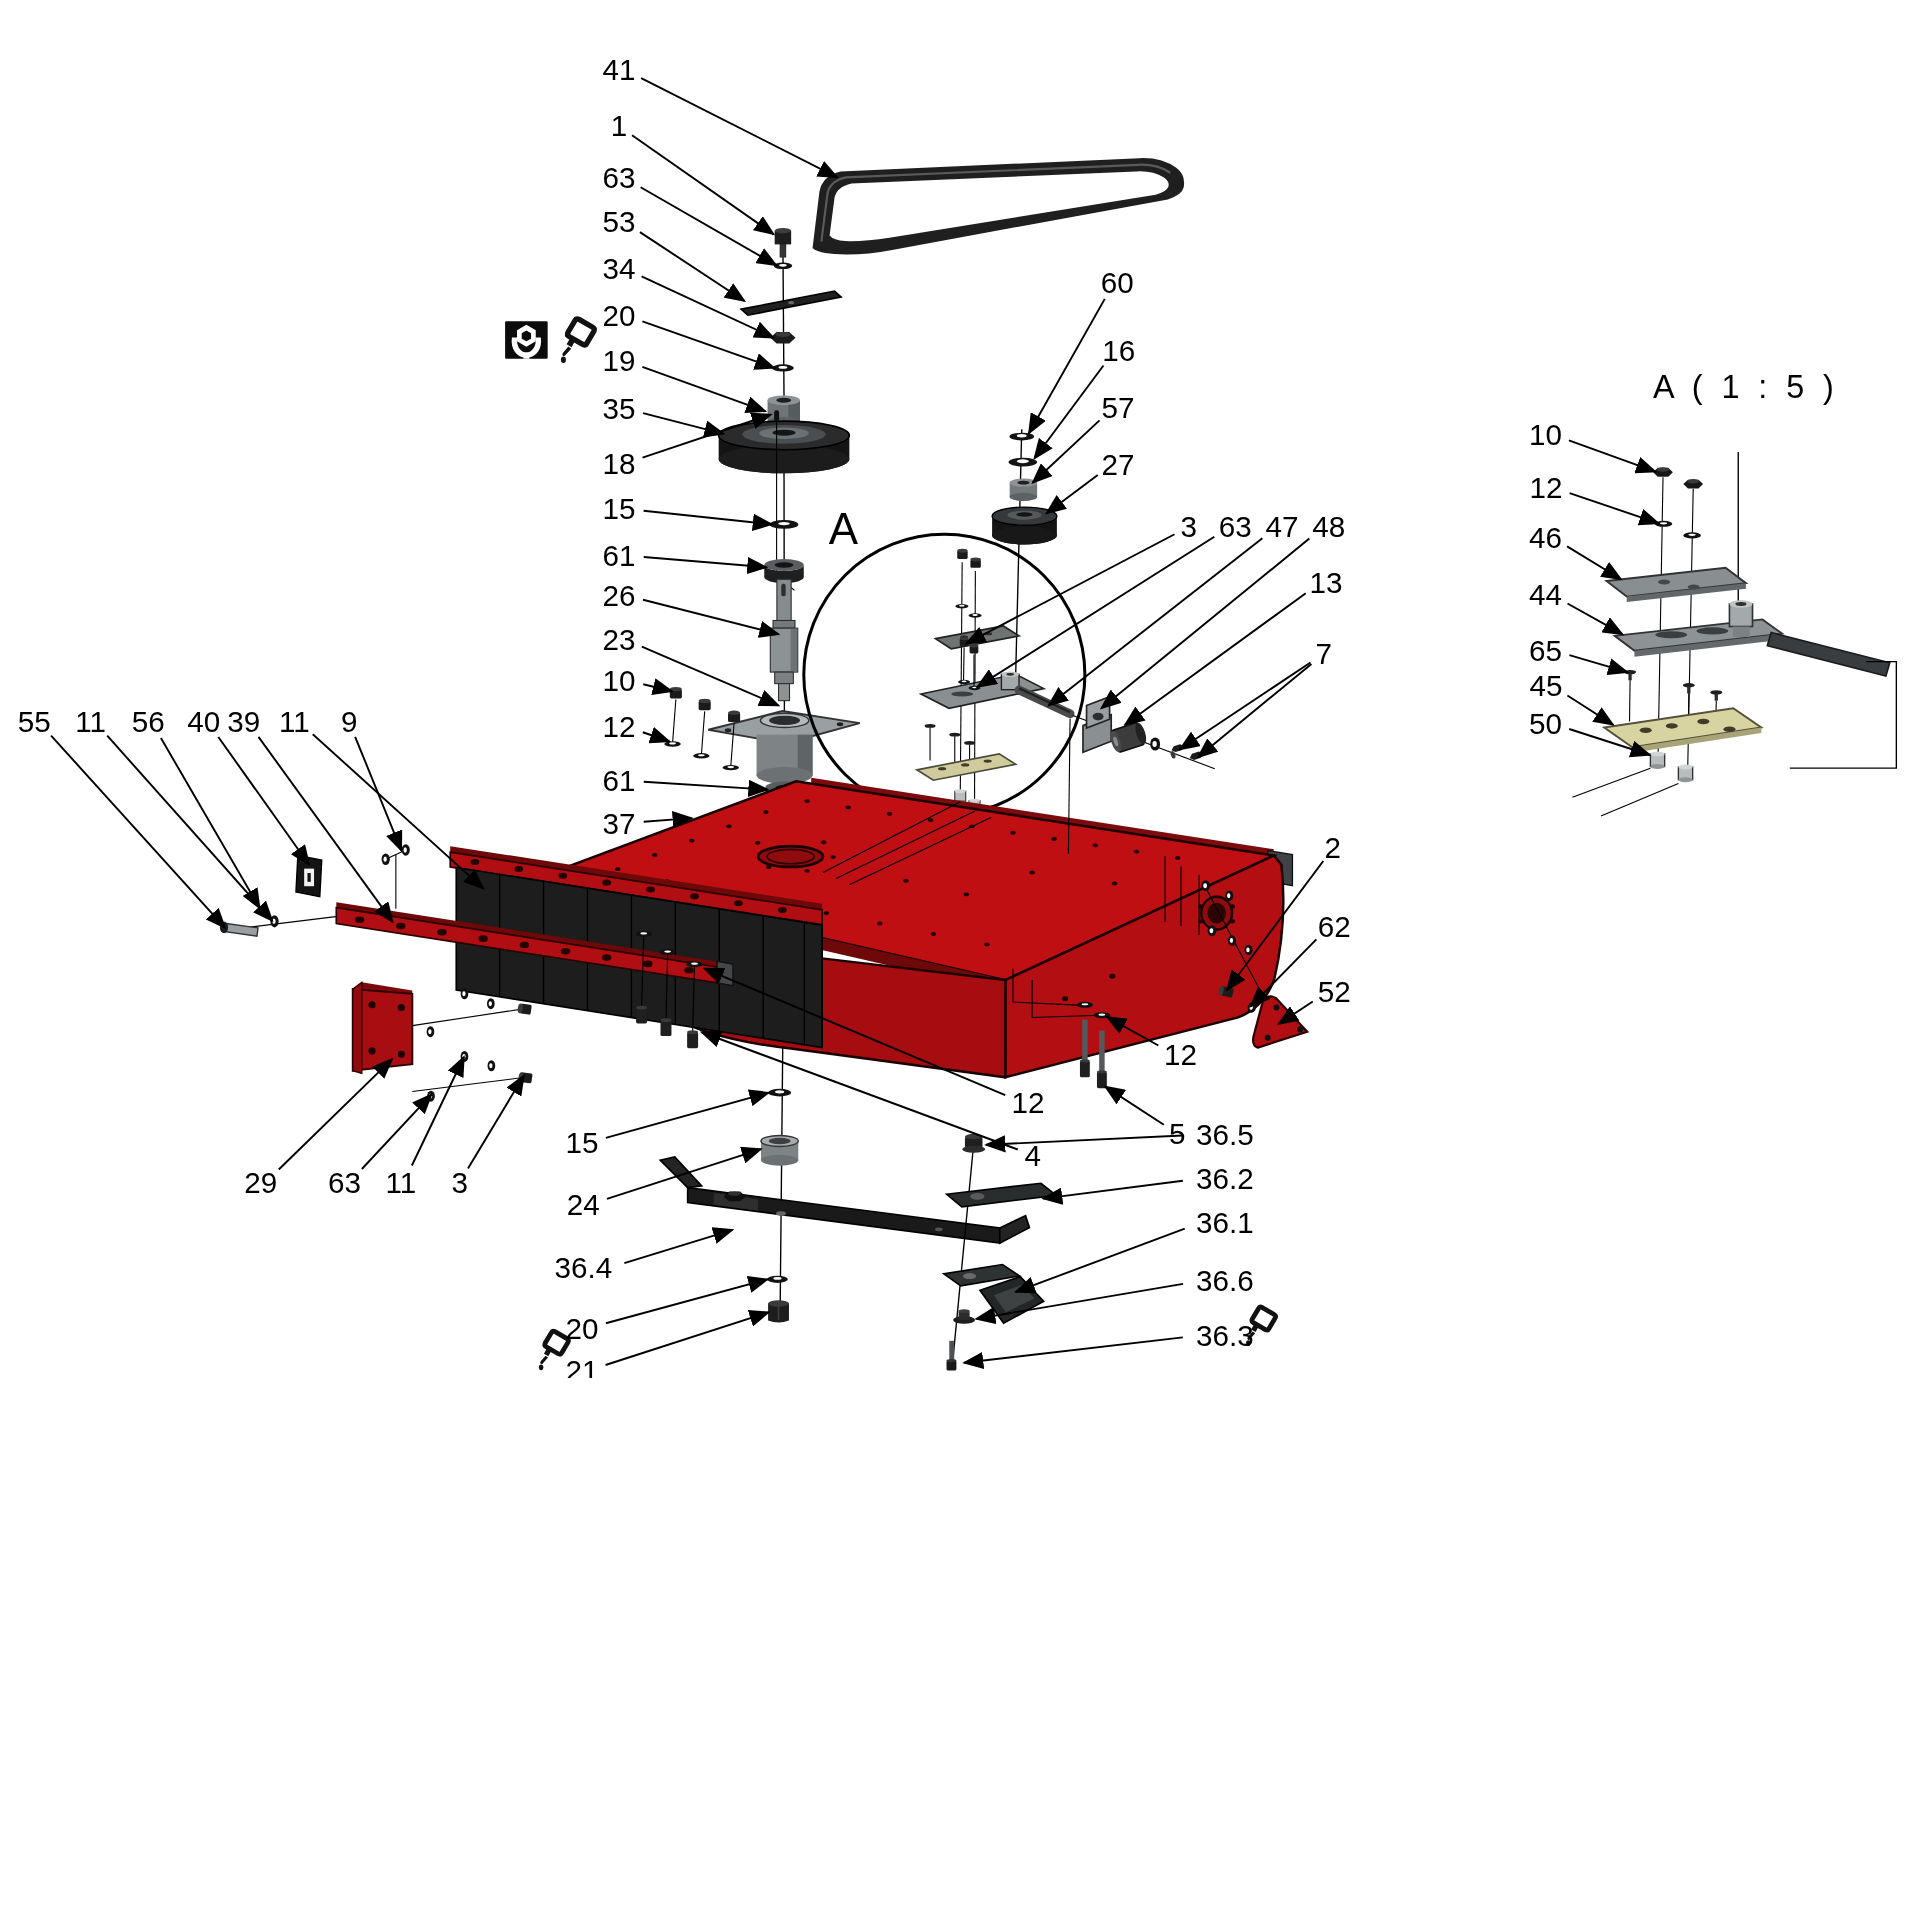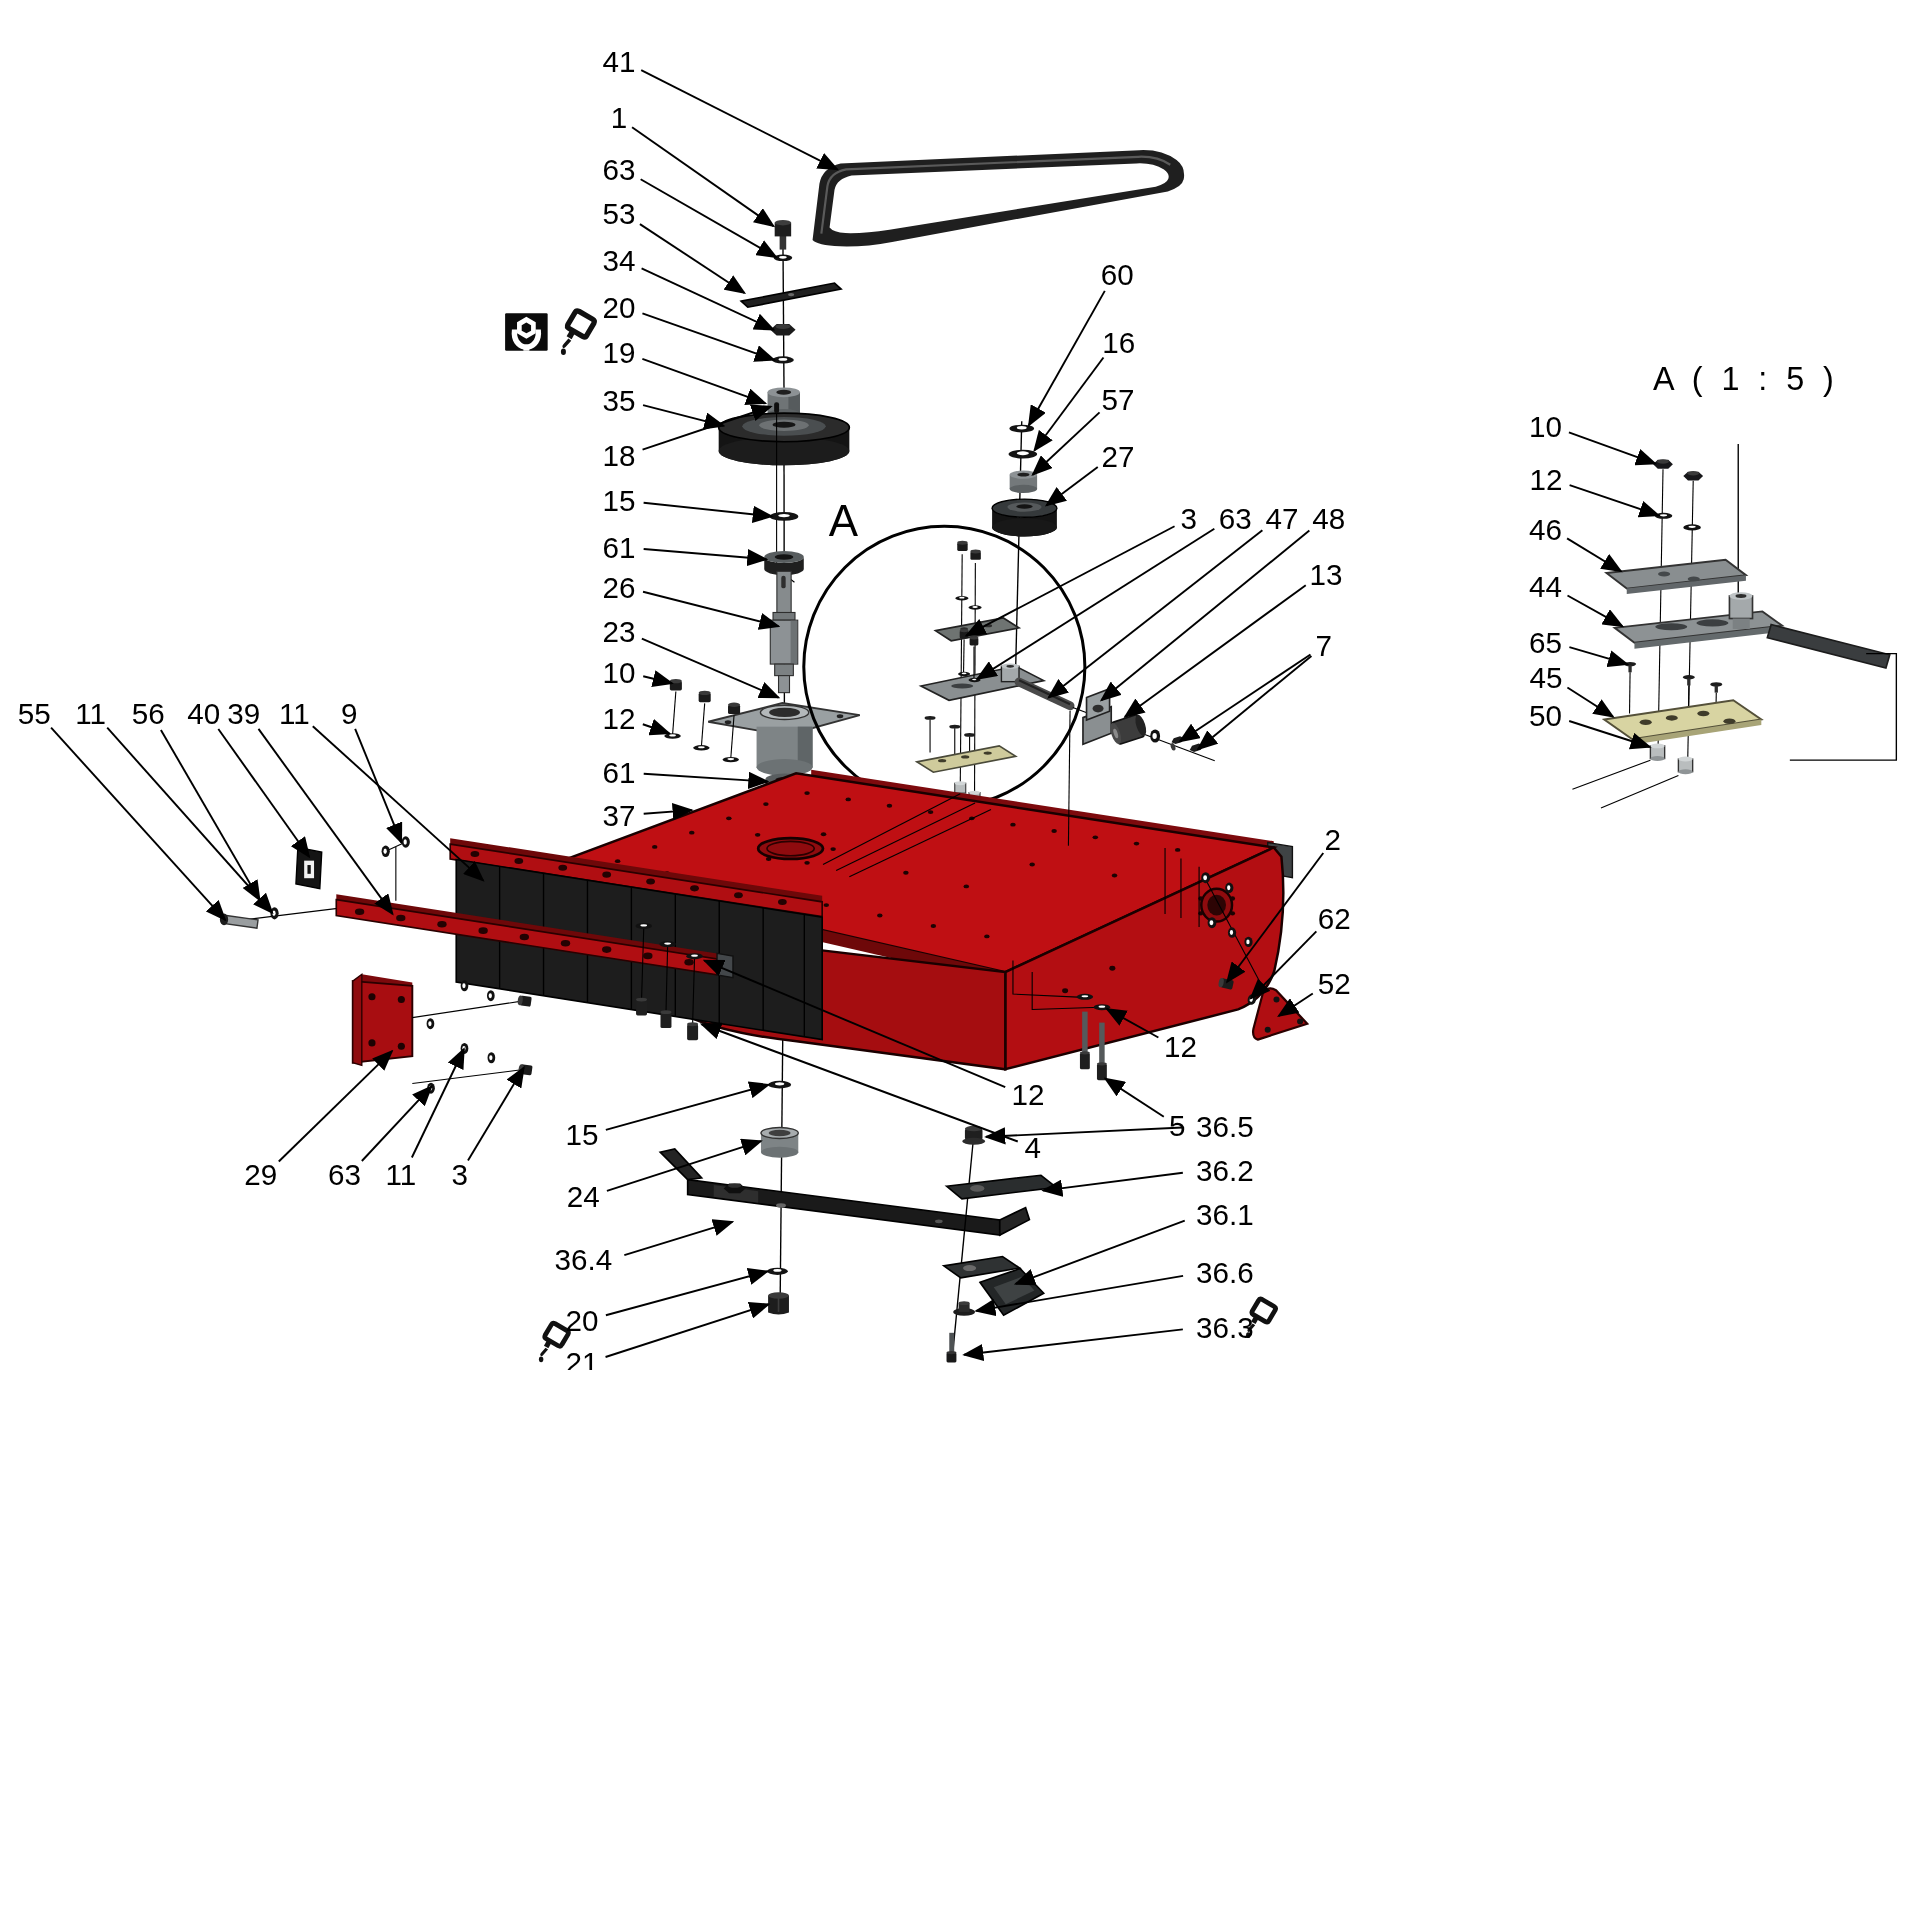--- a/index.html
+++ b/index.html
@@ -1,16 +1,16 @@
 <!DOCTYPE html>
 <html style="font-size:6.2px"><head>
 <meta charset="utf-8">
 <style>
   html,body{margin:0;padding:0;background:#ffffff;}
-  #stage{width:100%;max-width:2703px;margin:8px auto;}
+  #stage{width:100%;max-width:2703px;margin:16px auto;}
   svg{display:block;width:100%;height:auto;background:#ffffff;}
   text{font-family:"Liberation Sans","DejaVu Sans",sans-serif;fill:#000;}
   .callout-text{font-size:108px;}
   .detail-title{font-size:118px;letter-spacing:18px;}
   .section-letter{font-size:160px;}
   .leader{stroke:#000;stroke-width:7;fill:none;}
   .thin{stroke:#000;stroke-width:5;fill:none;}
   .hair{stroke:#000;stroke-width:4;fill:none;}
 </style>
 </head>

